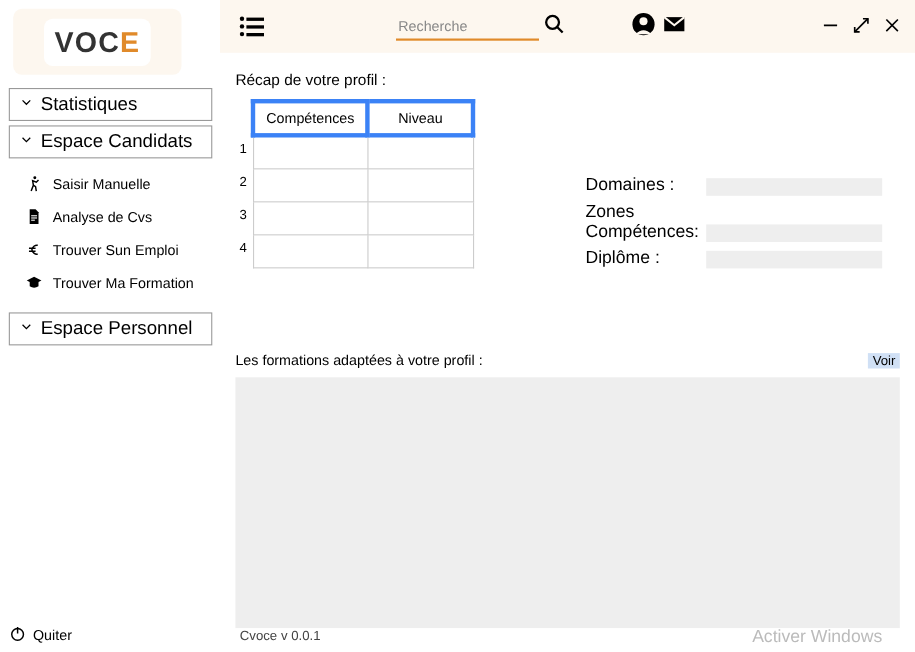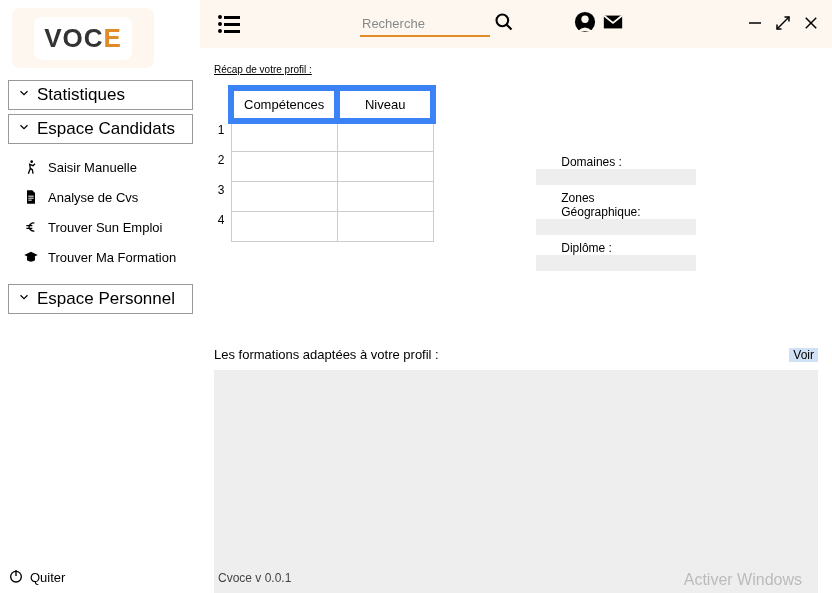--- a/index.html
+++ b/index.html
@@ -16,50 +16,50 @@
 .search-input::placeholder { color: #888; }
 .search-icon { margin-left: 4px; cursor: pointer; }
 .search-icon svg { width: 20px; height: 20px; }
 
 .topbar-right { margin-left: 60px; display: flex; align-items: center; gap: 6px; }
 .topbar-right svg { width: 22px; height: 22px; }
 
 .window-controls { position: absolute; right: 12px; top: 14px; display: flex; gap: 10px; align-items: center; }
 .window-controls svg { width: 18px; height: 18px; cursor: pointer; }
 
-.logo-area { position: absolute; top: 8px; left: 12px; width: 142px; height: 60px; background: #fdf7ef; border-radius: 8px; display: flex; align-items: center; justify-content: center; }
+.logo-area { position: absolute; top: 8px; left: 12px; width: 153px; height: 60px; background: #fdf7ef; border-radius: 8px; display: flex; align-items: center; justify-content: center; }
 .logo-inner { background: #fff; border-radius: 8px; padding: 6px 10px; display: flex; align-items: center; }
 .logo-text { font-size: 26px; font-weight: bold; letter-spacing: 1px; }
 .logo-c { color: #e08a2a; }
 .logo-v { color: #333; }
 
 .sidebar { position: absolute; top: 80px; left: 8px; width: 185px; }
 .side-group { border: 1px solid #999; padding: 4px 8px; margin-bottom: 4px; display: flex; align-items: center; font-size: 17px; cursor: pointer; background: #fff; }
 .side-group svg { width: 14px; height: 14px; margin-right: 6px; }
 .side-items { margin: 8px 0 12px 14px; }
 .side-item { display: flex; align-items: center; padding: 6px 0; font-size: 13px; cursor: pointer; }
 .side-item-icon { width: 18px; height: 18px; margin-right: 8px; display: flex; align-items: center; justify-content: center; }
 .side-item-icon svg { width: 16px; height: 16px; }
 
 .quit-area { position: absolute; bottom: 6px; left: 8px; display: flex; align-items: center; font-size: 13px; cursor: pointer; }
 .quit-area svg { width: 16px; height: 16px; margin-right: 6px; }
 
 .main { position: absolute; top: 54px; left: 200px; right: 0; bottom: 24px; padding: 10px 14px 0 14px; }
-.recap-title { font-size: 10px; margin-bottom: 10px; text-decoration: underline; }
+.recap-title { font-size: 14px; margin-bottom: 10px; }
 
 .recap-row { display: flex; align-items: flex-start; }
 .recap-table-wrap { display: flex; }
 .row-nums { display: flex; flex-direction: column; margin-top: 30px; }
 .row-num { height: 30px; width: 14px; display: flex; align-items: center; justify-content: center; font-size: 12px; }
 .recap-table { border-collapse: collapse; }
-.recap-table th { border: 6px solid #3b82f6; padding: 6px 10px; font-size: 13px; font-weight: normal; width: 96px; height: 30px; text-align: center; }
+.recap-table th { border: 4px solid #3b82f6; padding: 6px 10px; font-size: 13px; font-weight: normal; width: 96px; height: 30px; text-align: center; }
 .recap-table td { border: 1px solid #ccc; width: 96px; height: 30px; }
 
 .profile-fields { margin-left: 100px; margin-top: 70px; }
-.pfield { display: flex; align-items: center; margin-bottom: 6px; font-size: 12px; flex-direction: column; }
+.pfield { display: flex; align-items: flex-end; margin-bottom: 6px; font-size: 16px; }
 .pfield-label { width: 110px; }
 .pfield-val { width: 160px; height: 16px; background: #eee; }
 
 .formations-title { font-size: 13px; margin-top: 70px; display: flex; justify-content: space-between; align-items: center; }
 .voir-link { background: #d0e0f5; padding: 0 4px; font-size: 12px; cursor: pointer; }
 .formations-box { margin-top: 8px; background: #eee; height: 228px; width: 100%; }
 
 .footer { position: absolute; bottom: 4px; left: 200px; right: 12px; display: flex; justify-content: space-between; padding: 0 18px; font-size: 12px; color: #444; }
 .activate { color: #bbb; font-size: 16px; }
 
@@ -239,21 +239,21 @@
       </tbody>
         </table>
     </div>
 
     <div class="profile-fields">
       <div class="pfield">
         <span class="pfield-label">Domaines :</span>
         <span class="pfield-val"></span>
       </div>
       <div class="pfield">
-        <span class="pfield-label">Zones Géographique:</span>
+        <span class="pfield-label">Zones Compétences:</span>
         <span class="pfield-val"></span>
       </div>
       <div class="pfield">
         <span class="pfield-label">Diplôme :</span>
         <span class="pfield-val"></span>
       </div>
     </div>
   </div>
 
   <div class="formations-title">

